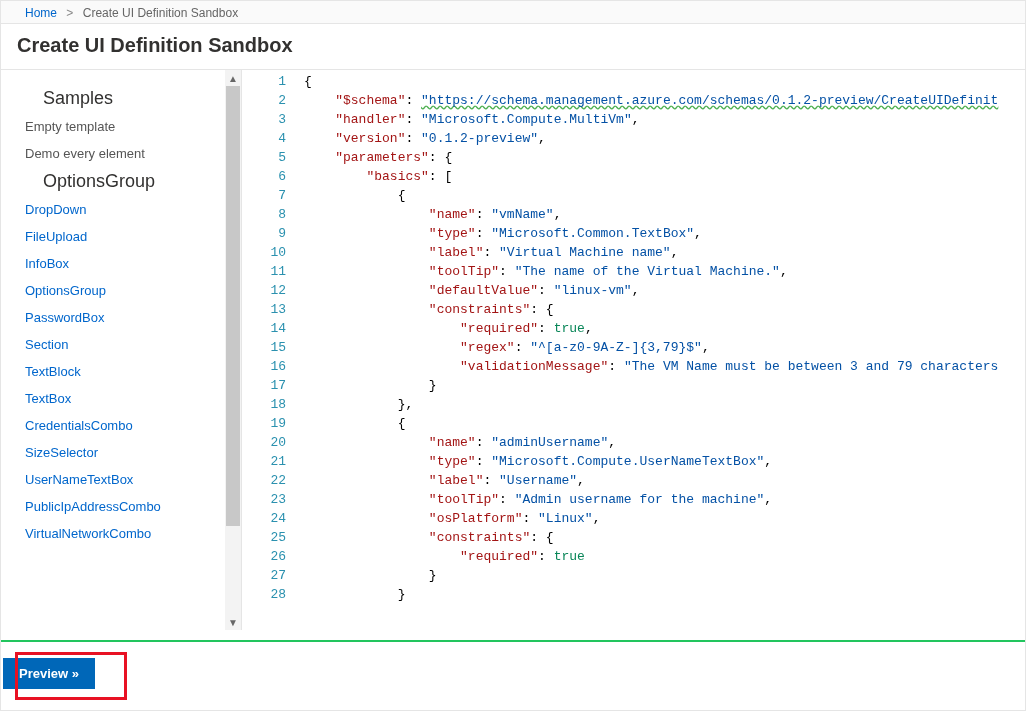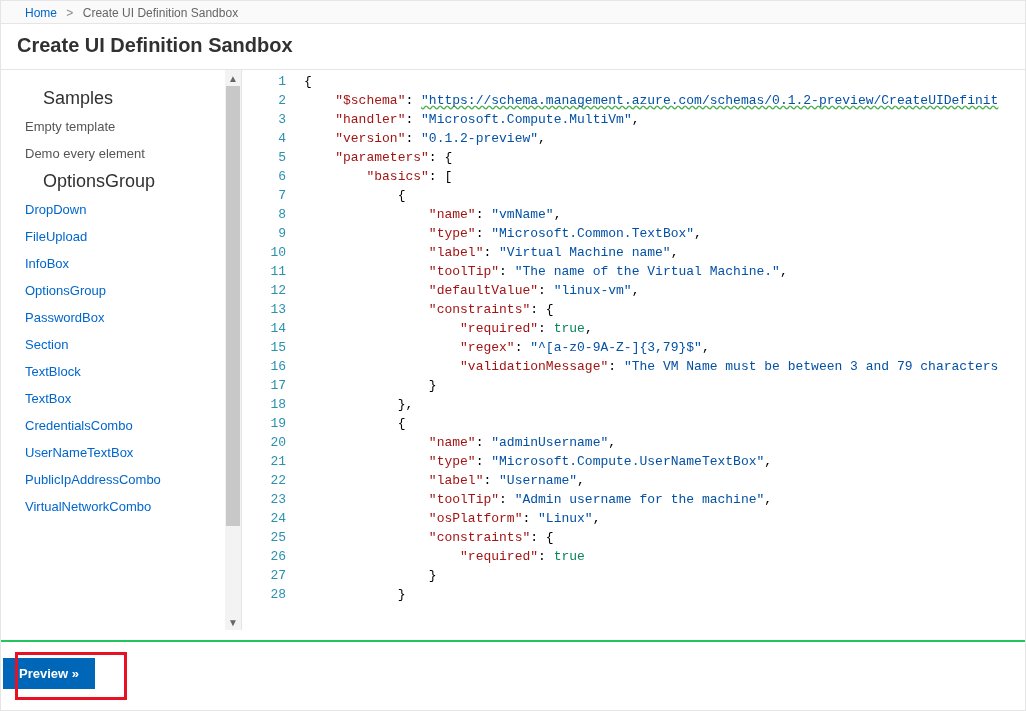--- a/index.html
+++ b/index.html
@@ -158,20 +158,21 @@
         <div class="sb-header">OptionsGroup</div>
         <div class="sb-item link">DropDown</div>
         <div class="sb-item link">FileUpload</div>
         <div class="sb-item link">InfoBox</div>
         <div class="sb-item link">OptionsGroup</div>
         <div class="sb-item link">PasswordBox</div>
         <div class="sb-item link">Section</div>
         <div class="sb-item link">TextBlock</div>
         <div class="sb-item link">TextBox</div>
         <div class="sb-item link">CredentialsCombo</div>
+        <div class="sb-item link">SizeSelector</div>
         <div class="sb-item link">UserNameTextBox</div>
         <div class="sb-item link">PublicIpAddressCombo</div>
         <div class="sb-item link">VirtualNetworkCombo</div>
       </div>
     <div class="scrollbar-fake">
       <div class="scroll-arrow">▲</div>
       <div class="scroll-thumb"></div>
       <div class="scroll-track-rest"></div>
       <div class="scroll-arrow">▼</div>
     </div>

